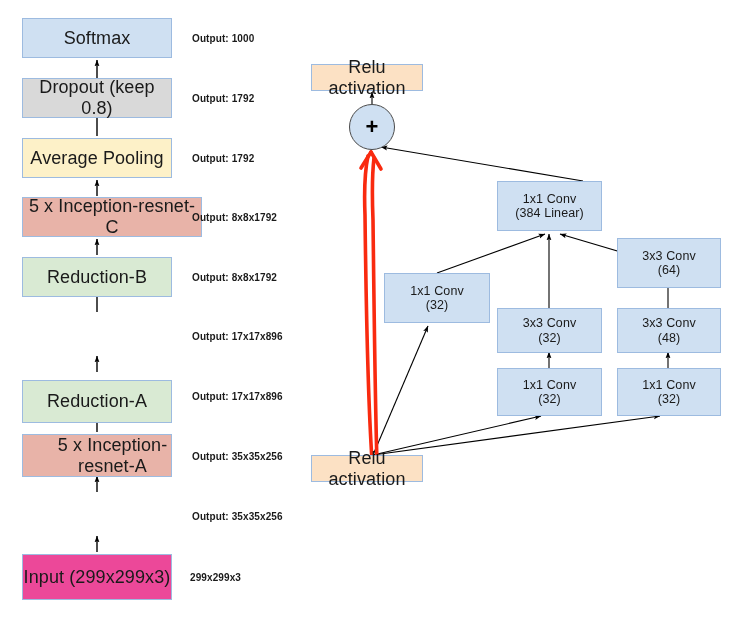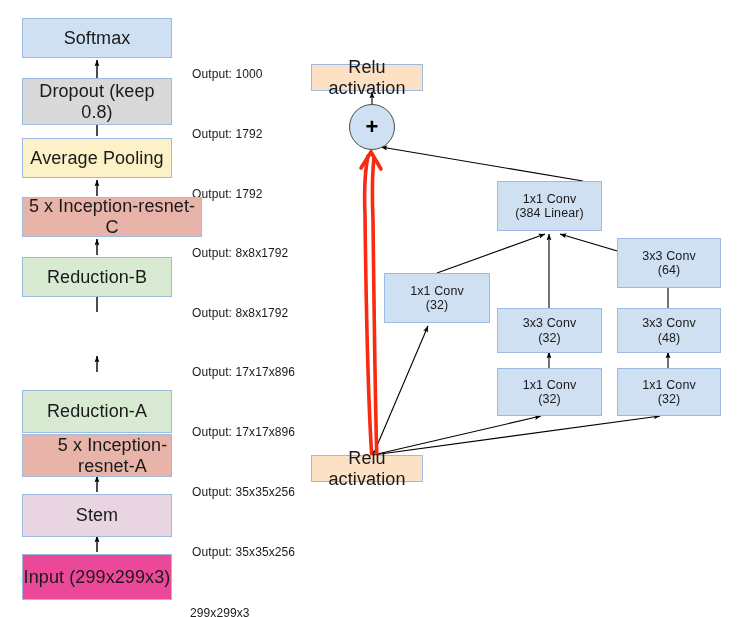--- a/index.html
+++ b/index.html
@@ -24,27 +24,26 @@
     justify-content: center;
     text-align: center;
     color: #1a1a1a;
     font-size: 18px;
     line-height: 1.15;
     white-space: pre-line;
     letter-spacing: 0.1px;
   }
   .note {
     position: absolute;
-    font-size: 12px;
+    font-size: 10px;
     color: #1a1a1a;
     font-family: "Liberation Sans", sans-serif;
     letter-spacing: 0.1px;
     white-space: nowrap;
-    font-weight: normal;
-    margin-top: 34px;
+    font-weight: bold;
   }
   .plus-node {
     position: absolute;
     box-sizing: border-box;
     border-radius: 50%;
     border: 1px solid #4a4a4a;
     background: #cfe0f2;
     display: flex;
     align-items: center;
     justify-content: center;
@@ -116,21 +115,21 @@
       <path d="M371,152 L361,168"></path>
       <path d="M371,152 L381,169"></path>
     </g>
   </svg>
 
   <div class="node" style="left:22px;top:18px;width:150px;height:40px;background:#cfe0f2;">
     <span>Softmax</span>
   </div>
   <div class="note" style="left:192px;top:33px;">Output: 1000</div>
 
-  <div class="node" style="left:22px;top:78px;width:150px;height:47px;background:#d9d9d9;">
+  <div class="node" style="left:22px;top:78px;width:150px;height:40px;background:#d9d9d9;">
     <span>Dropout (keep 0.8)</span>
   </div>
   <div class="note" style="left:192px;top:93px;">Output: 1792</div>
 
   <div class="node" style="left:22px;top:138px;width:150px;height:40px;background:#fdf1c8;">
     <span>Average Pooling</span>
   </div>
   <div class="note" style="left:192px;top:153px;">Output: 1792</div>
 
   <div class="node" style="left:22px;top:197px;width:180px;height:40px;background:#e8b3a8;">
@@ -138,33 +137,30 @@
   </div>
   <div class="note" style="left:192px;top:212px;">Output: 8x8x1792</div>
 
   <div class="node" style="left:22px;top:257px;width:150px;height:40px;background:#d9ead3;justify-content:center;">
     <span>Reduction-B</span>
   </div>
   <div class="note" style="left:192px;top:272px;">Output: 8x8x1792</div>
 
   <div class="note" style="left:192px;top:331px;">Output: 17x17x896</div>
 
-  <div class="node" style="left:22px;top:390px;width:150px;height:43px;background:#d9ead3;">
+  <div class="node" style="left:22px;top:380px;width:150px;height:43px;background:#d9ead3;">
     <span>Reduction-A</span>
   </div>
   <div class="note" style="left:192px;top:391px;">Output: 17x17x896</div>
 
   <div class="node" style="left:22px;top:434px;width:150px;height:43px;background:#e8b3a8;padding-left:31px;">
     <span>5 x Inception-resnet-A</span>
   </div>
   <div class="note" style="left:192px;top:451px;">Output: 35x35x256</div>
 
-  <div class="node" style="left:22px;top:494px;width:150px;height:43px;background:#e9d4e2;">
-    <span>Stem</span>
-  </div>
   <div class="note" style="left:192px;top:511px;">Output: 35x35x256</div>
 
   <div class="node" style="left:22px;top:554px;width:150px;height:46px;background:#ec4899;">
     <span>Input (299x299x3)</span>
   </div>
   <div class="note" style="left:190px;top:572px;">299x299x3</div>
 
   <div class="node" style="left:311px;top:64px;width:112px;height:27px;background:#fce1c4;">
     <span>Relu activation</span>
   </div>

